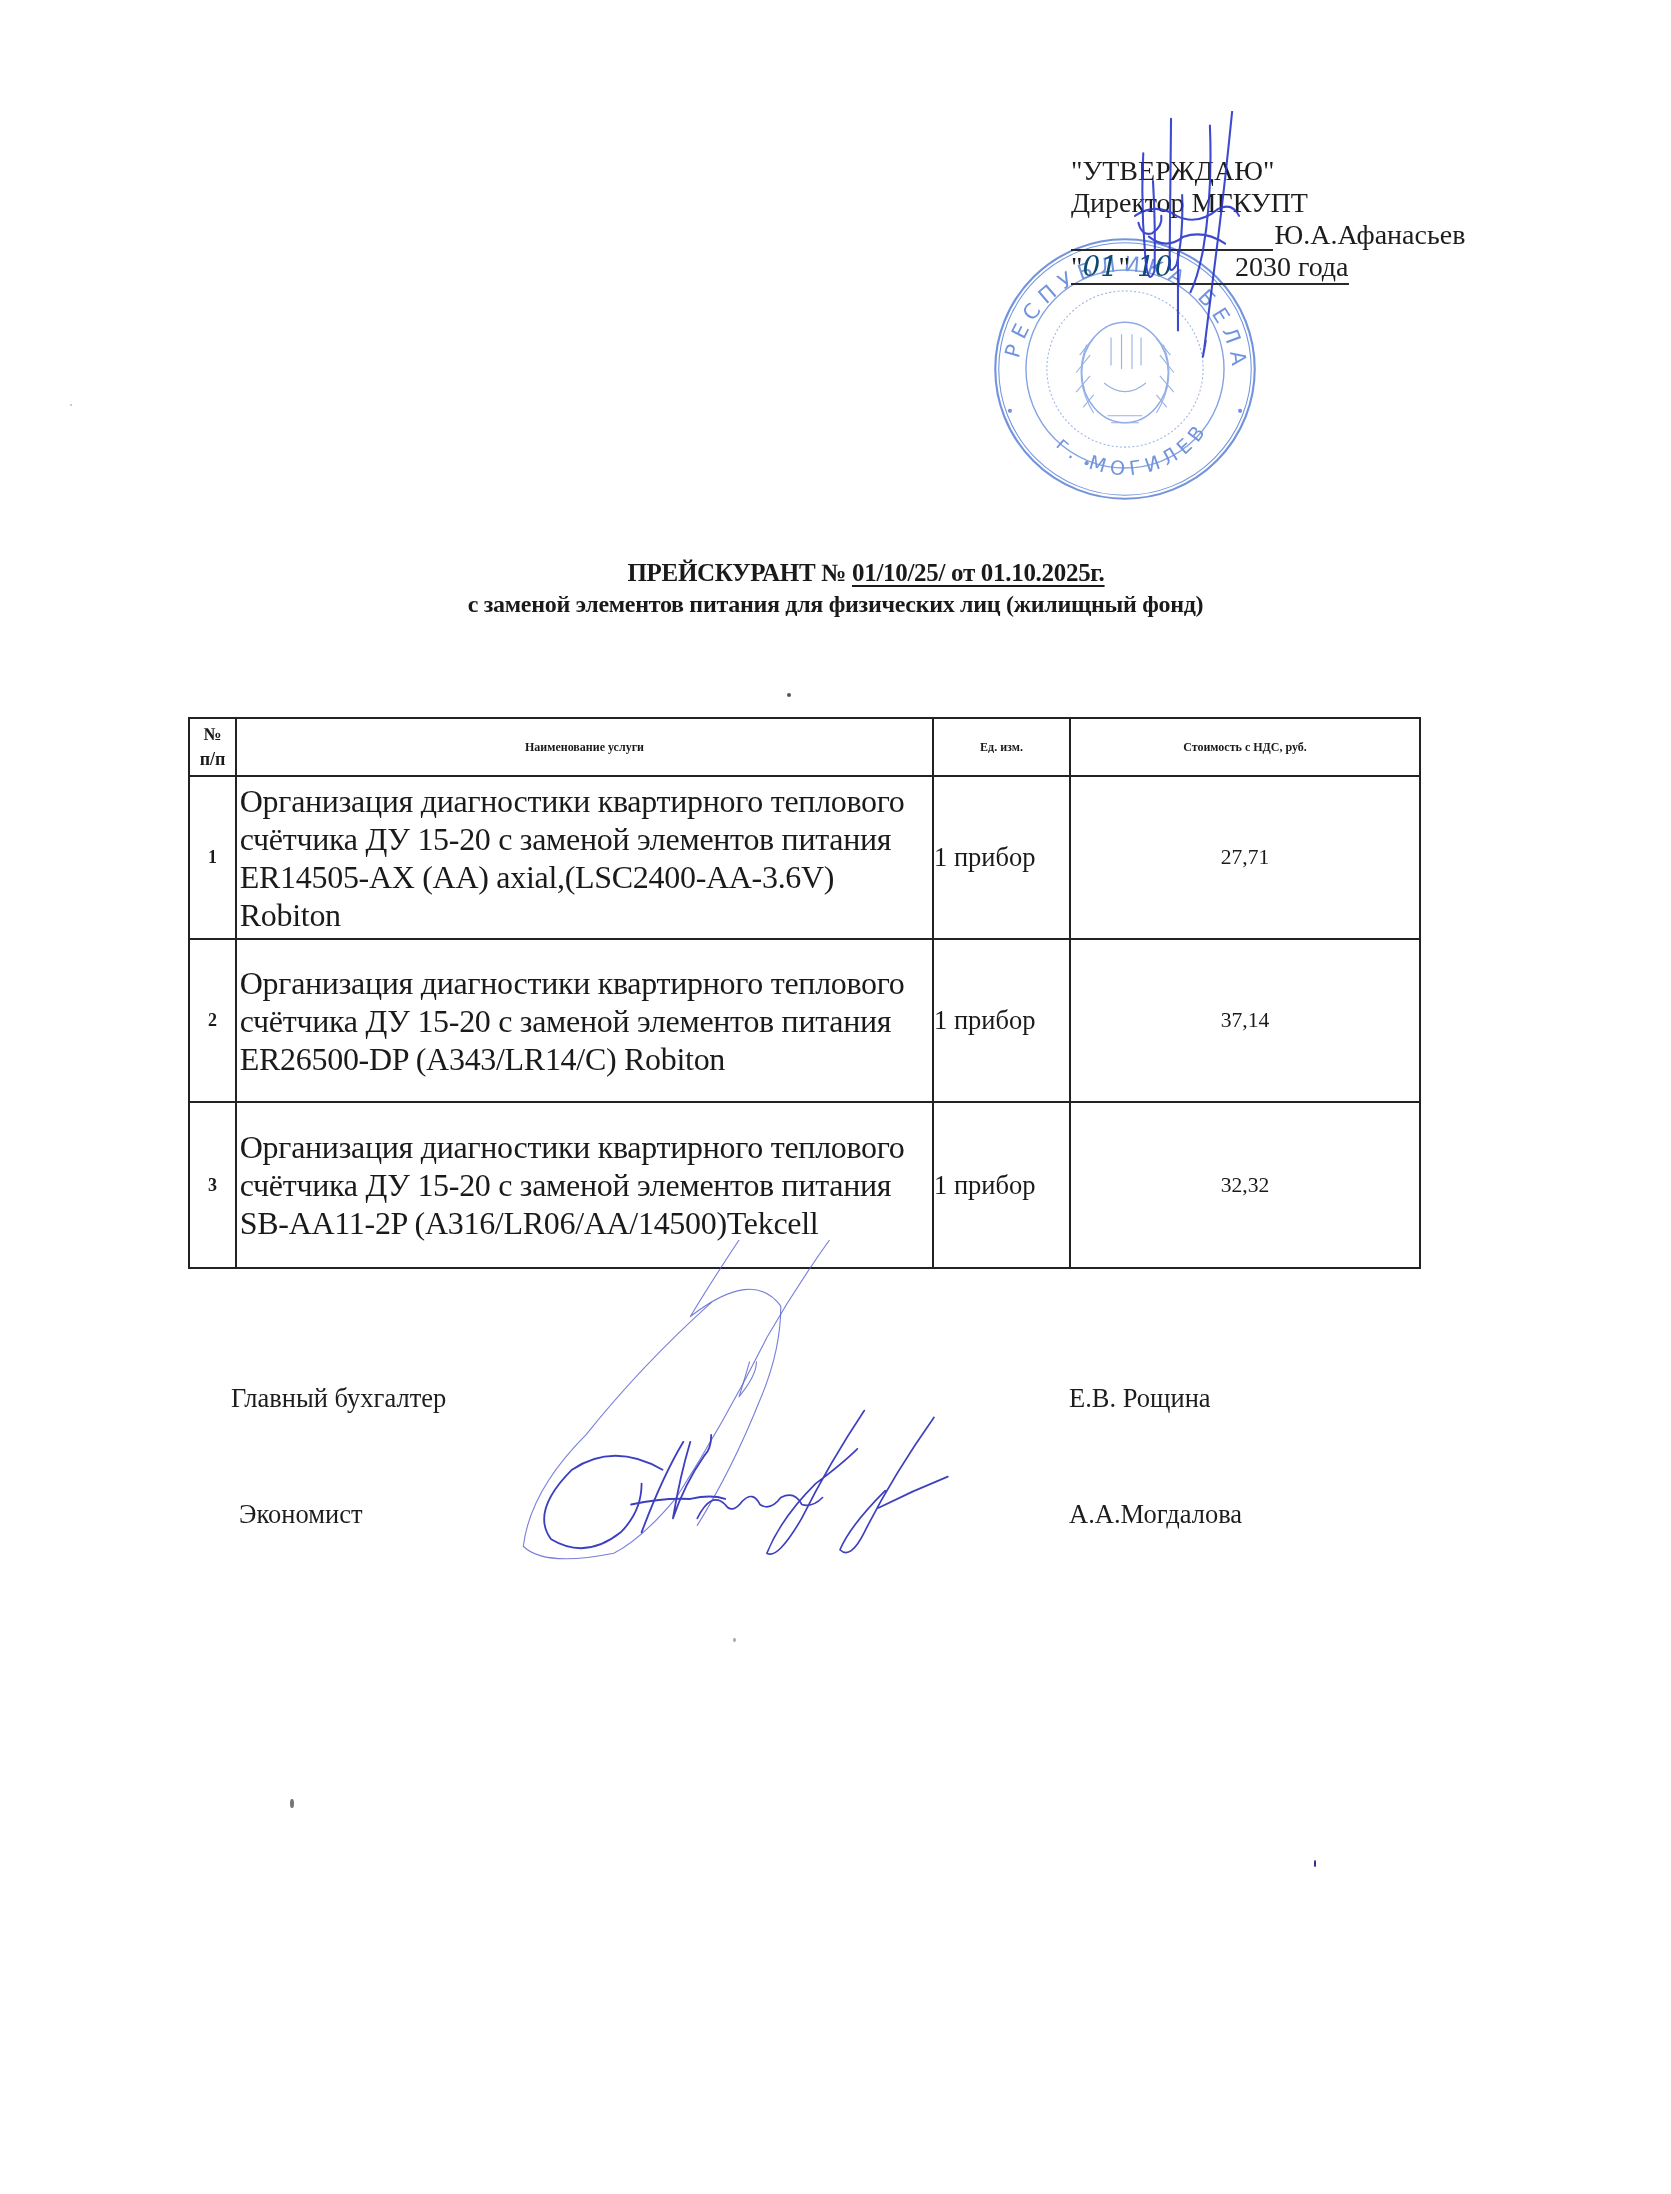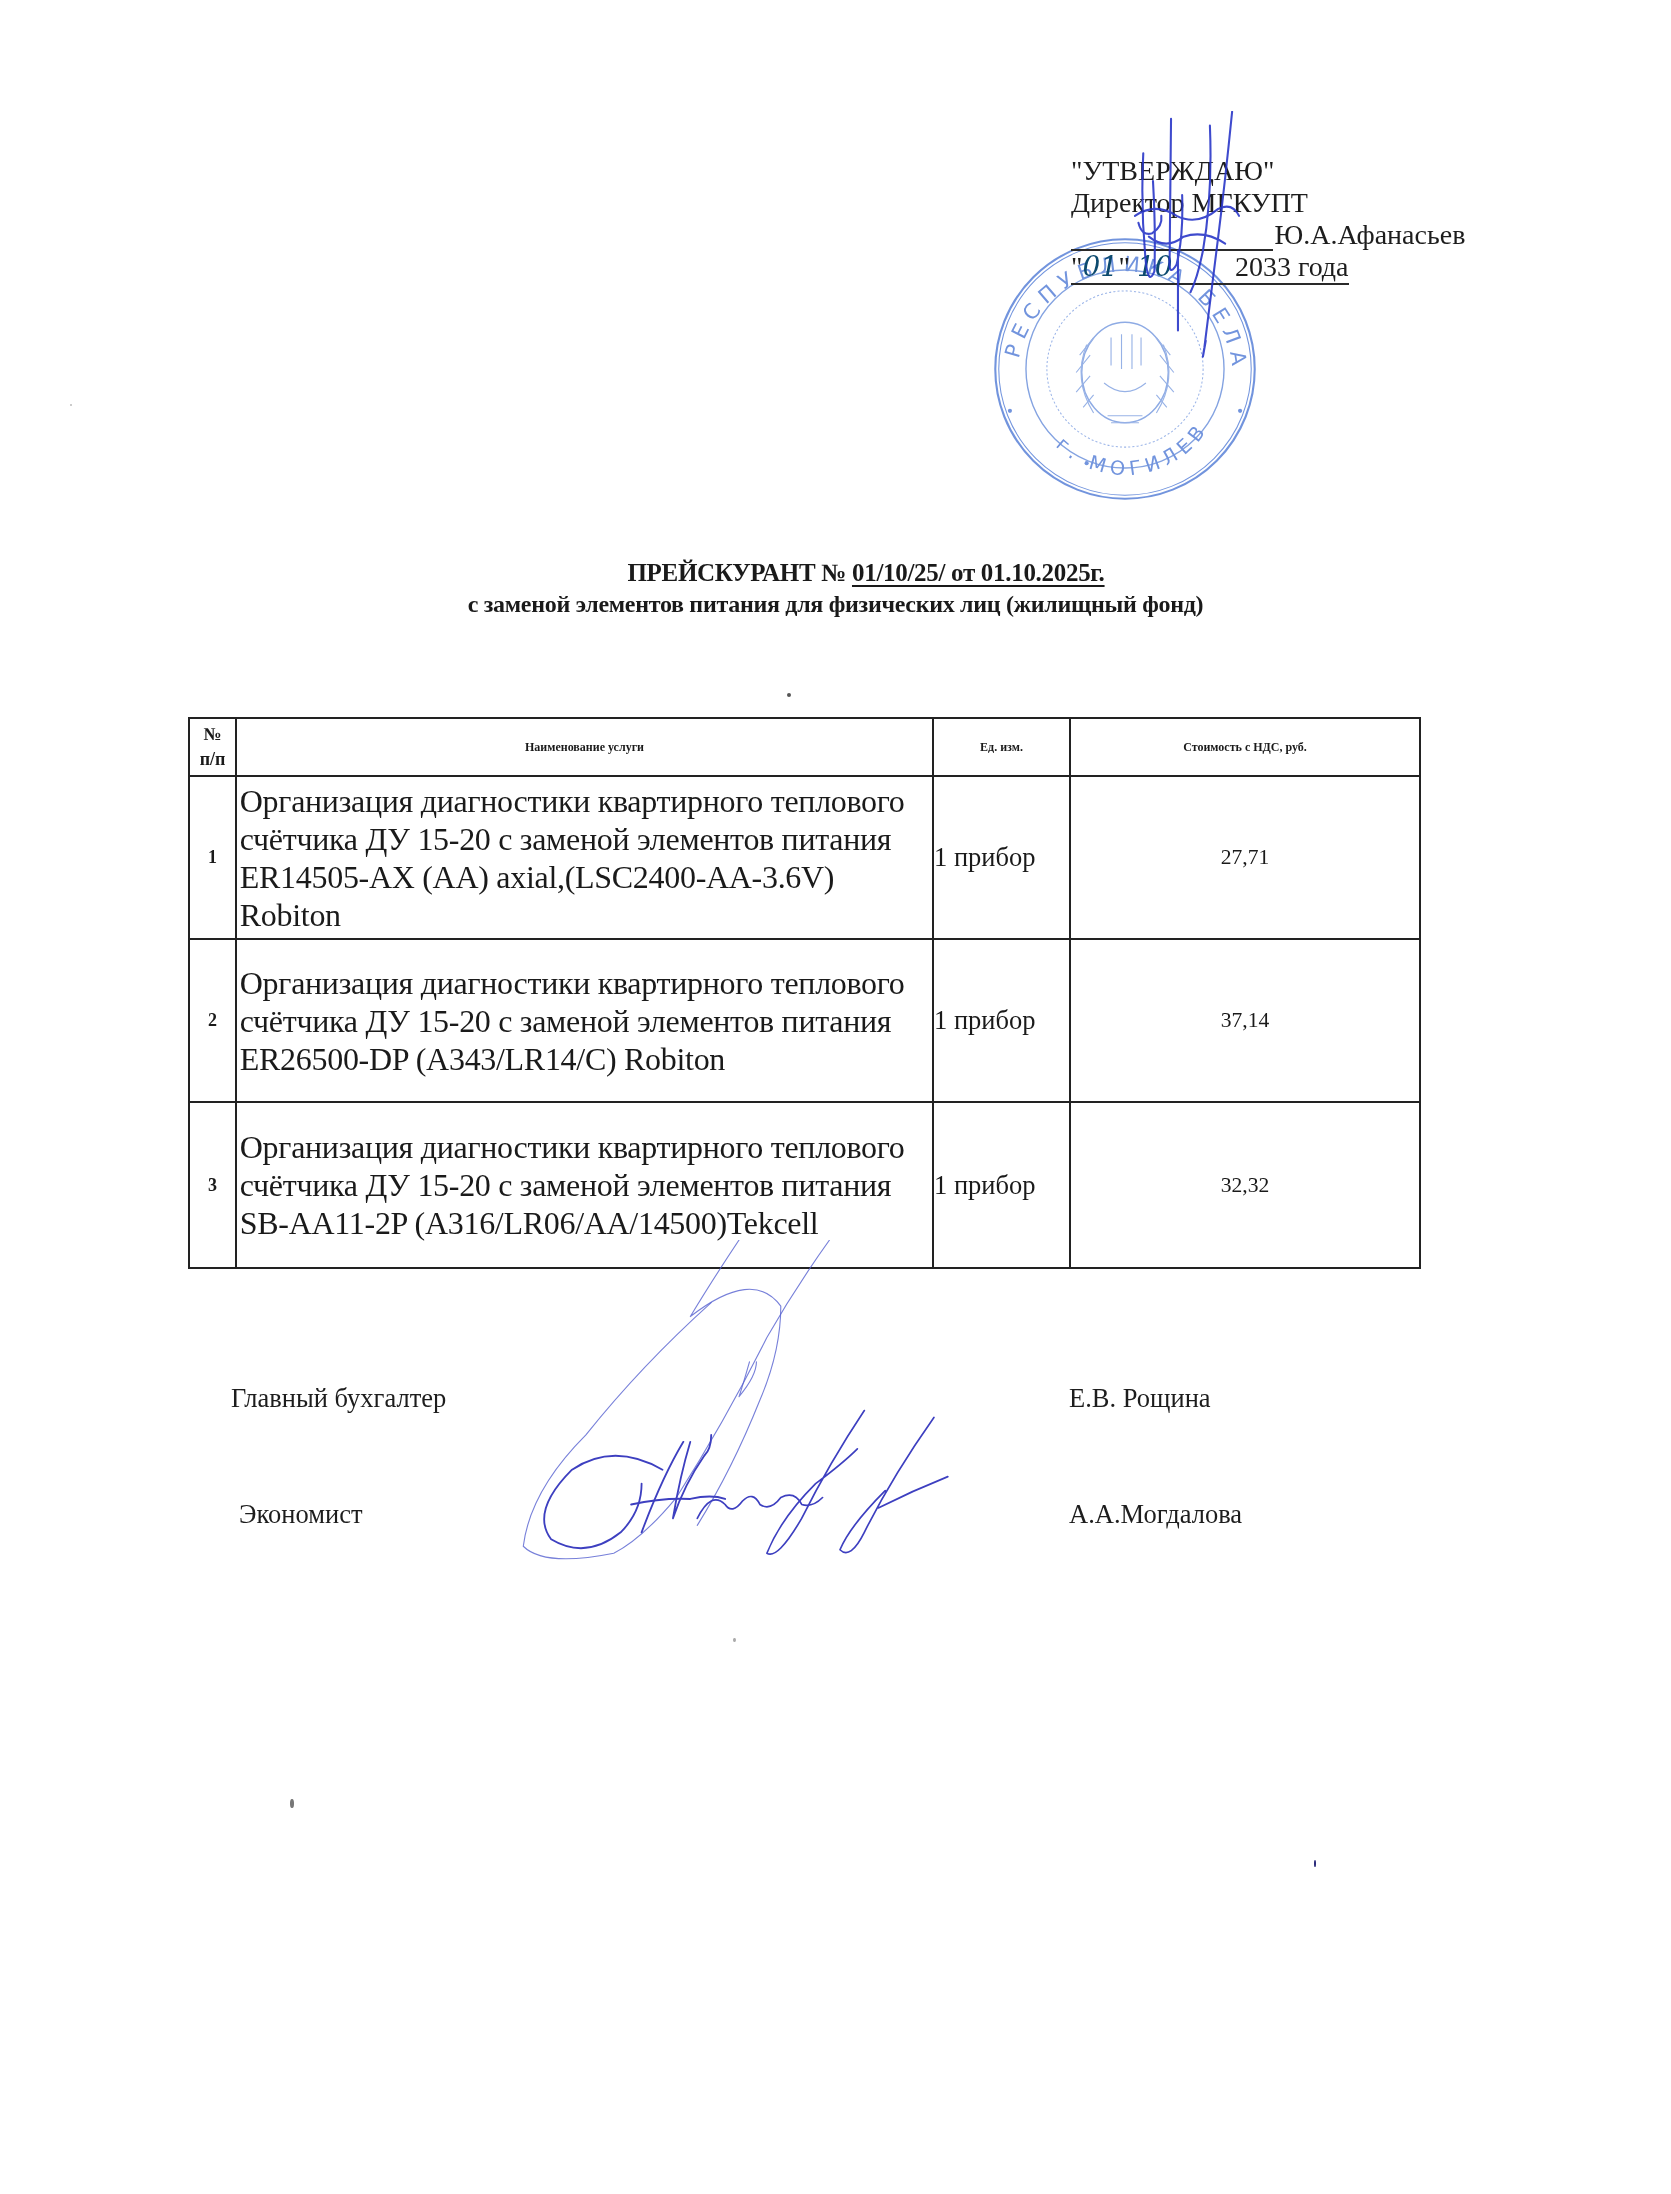--- a/index.html
+++ b/index.html
@@ -207,21 +207,21 @@
   <div class="approval">
     <div class="line">"УТВЕРЖДАЮ"</div>
     <div class="line">Директор МГКУПТ</div>
     <div class="line">
       <span class="sig-line"></span><span>Ю.А.Афанасьев</span>
     </div>
     <div class="line">
       <span class="date-line">
         <span>"</span><span class="date-blank handwritten">01</span><span>"</span>
         <span class="month-blank handwritten">10</span>
-        <span>2033 года</span>
+        <span>2030 года</span>
       </span>
     </div>
   </div>
 
   <svg class="director-sig" viewBox="0 0 170 420">
     <g stroke="#2a37c8" stroke-width="3" fill="none" stroke-linecap="round" stroke-linejoin="round" opacity="0.9">
       <path d="M 22 60 Q 18 140 26 220 Q 30 250 38 230 Q 40 170 36 100"></path>
       <path d="M 62 10 L 60 210 Q 58 240 70 220 Q 80 180 78 120"></path>
       <path d="M 118 20 Q 122 120 108 200 Q 100 240 90 260"></path>
       <path d="M 150 0 Q 140 100 130 180 Q 120 260 110 340 Q 105 370 112 330"></path>

